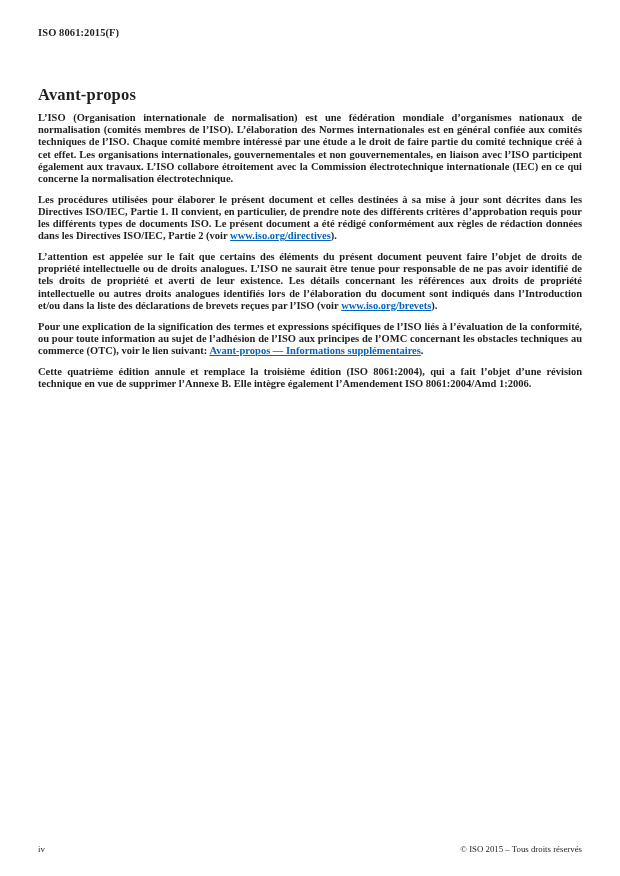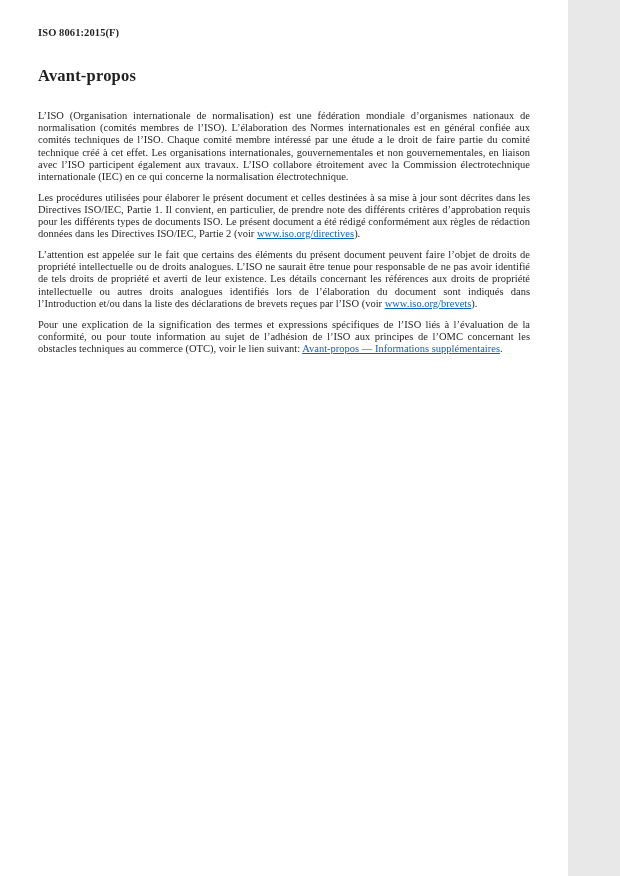--- a/index.html
+++ b/index.html
@@ -3,38 +3,38 @@
 <meta charset="utf-8">
 <style>
   * { margin: 0; padding: 0; box-sizing: border-box; }
   html, body { background: #e8e8e8; }
   body {
     width: 620px; height: 876px;
     font-family: "Liberation Serif", serif;
   }
   .page {
     position: relative;
-    width: 568px; height: 876px;
+    width: 620px; height: 876px;
     background: var(--bg-color, #ffffff);
     color: var(--text-color, #1f1f1f);
     padding: 27px 38px 0 38px;
     overflow: hidden;
   }
   .doc-ref {
     font-size: 10.5px;
     font-weight: bold;
     letter-spacing: 0.1px;
   }
   .title {
     font-size: 16.5px;
     font-weight: bold;
-    margin-top: 28px;
+    margin-top: 47px;
     letter-spacing: 0.2px;
   }
-  .body-text { margin-top: 24px; }
+  .body-text { margin-top: 7px; font-weight: bold; }
   .para {
     font-size: 10.5px;
     line-height: 12.2px;
     text-align: justify;
     margin-bottom: 8.5px;
   }
   .link {
     color: var(--link-color, #0563c1);
     text-decoration: underline;
     cursor: pointer;
@@ -63,17 +63,22 @@
     <p class="para"><span>L’ISO (Organisation internationale de normalisation) est une fédération mondiale d’organismes nationaux de normalisation (comités membres de l’ISO). L’élaboration des Normes internationales est en général confiée aux comités techniques de l’ISO. Chaque comité membre intéressé par une étude a le droit de faire partie du comité technique créé à cet effet. Les organisations internationales, gouvernementales et non gouvernementales, en liaison avec l’ISO participent également aux travaux. L’ISO collabore étroitement avec la Commission électrotechnique internationale (IEC) en ce qui concerne la normalisation électrotechnique.</span></p>
 
     <p class="para"><span>Les procédures utilisées pour élaborer le présent document et celles destinées à sa mise à jour sont décrites dans les Directives ISO/IEC, Partie 1. Il convient, en particulier, de prendre note des différents critères d’approbation requis pour les différents types de documents ISO. Le présent document a été rédigé conformément aux règles de rédaction données dans les Directives ISO/IEC, Partie 2 (voir </span><a class="link" href="#">www.iso.org/directives</a><span>).</span></p>
 
     <p class="para"><span>L’attention est appelée sur le fait que certains des éléments du présent document peuvent faire l’objet de droits de propriété intellectuelle ou de droits analogues. L’ISO ne saurait être tenue pour responsable de ne pas avoir identifié de tels droits de propriété et averti de leur existence. Les détails concernant les références aux droits de propriété intellectuelle ou autres droits analogues identifiés lors de l’élaboration du document sont indiqués dans l’Introduction et/ou dans la liste des déclarations de brevets reçues par l’ISO (voir </span><a class="link" href="#">www.iso.org/brevets</a><span>).</span></p>
 
 
     <p class="para"><span>Pour une explication de la signification des termes et expressions spécifiques de l’ISO liés à l’évaluation de la conformité, ou pour toute information au sujet de l’adhésion de l’ISO aux principes de l’OMC concernant les obstacles techniques au commerce (OTC), voir le lien suivant: </span><a class="link" href="#">Avant-propos — Informations supplémentaires</a><span>.</span></p>
 
 
+    <p class="para"><span>Cette quatrième édition annule et remplace la troisième édition (ISO 8061:2004), qui a fait l’objet d’une révision technique en vue de supprimer l’Annexe B. Elle intègre également l’Amendement ISO 8061:2004/Amd 1:2006.</span></p>
 
   </div>
 
+  <div class="footer">
+    <span>iv</span>
+    <span>© ISO 2015 – Tous droits réservés</span>
+  </div>
 
 </div>
 
 </body></html>

